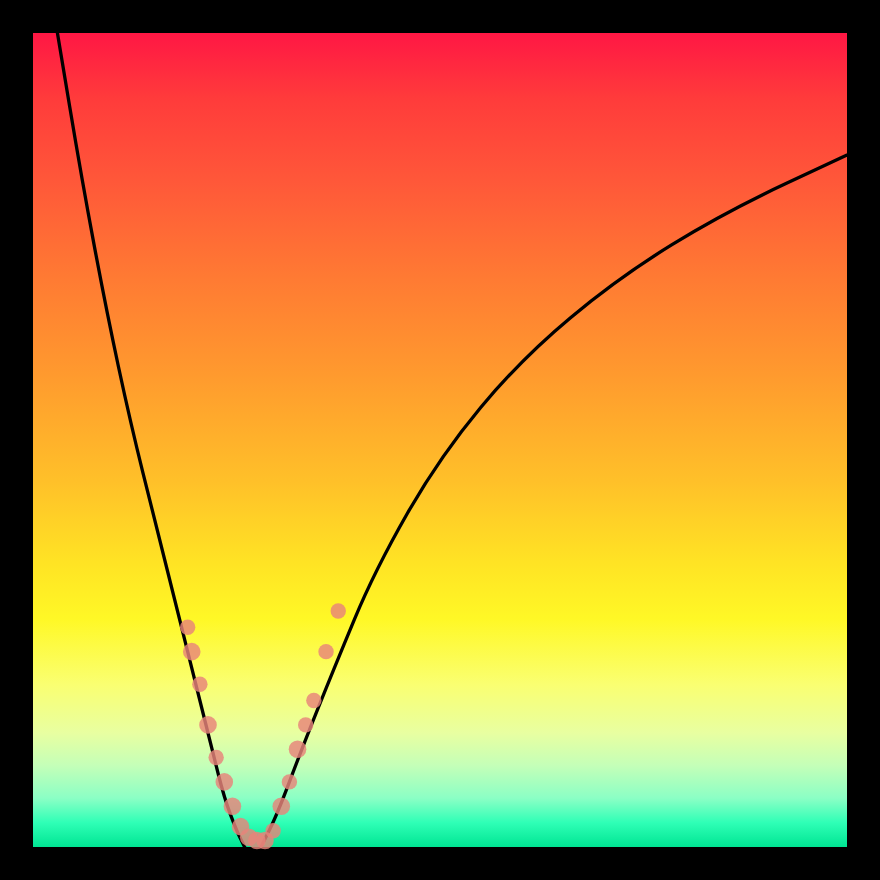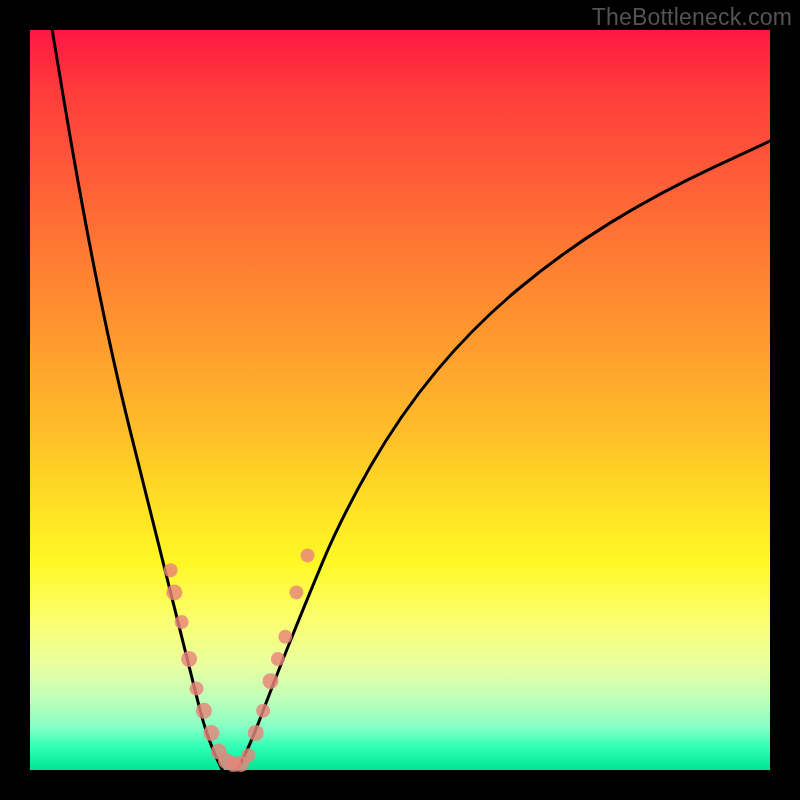--- a/index.html
+++ b/index.html
@@ -60,21 +60,20 @@
   }
   .dot {
     fill: #e8847a;
     fill-opacity: 0.82;
   }
 </style>
 </head>
 <body>
 
 <div class="frame">
-  <div class="watermark">TheBottleneck.com</div>
   <div class="plot">
     <svg class="curve" viewBox="0 0 740 740">
       <g id="curves">
           <path d="M 22.2 0 Q 22.2 0 33.3 66.60000000000002 Q 44.4 133.20000000000005 55.5 192.4 Q 66.6 251.59999999999997 77.69999999999999 303.4 Q 88.8 355.2 99.9 399.6 Q 111 444 122.1 488.4 Q 133.2 532.8 140.6 562.4 Q 148 592 155.4 621.6 Q 162.8 651.2 168.35 673.4000000000001 Q 173.89999999999998 695.6 179.45 710.4000000000001 Q 185 725.2 188.7 732.6 T 192.4 740" fill="none" stroke="#000" stroke-width="3" stroke-linecap="round"></path>
           <path d="M 207.20000000000002 740 Q 207.20000000000002 740 214.60000000000002 725.2 Q 222 710.4 233.10000000000002 680.8 Q 244.20000000000002 651.2 259 614.2 Q 273.8 577.2 292.3 532.8 Q 310.8 488.4 340.4 436.6 Q 370 384.8 407 340.4 Q 444 296 488.4 259 Q 532.8 222 580.9 192.39999999999998 Q 629 162.79999999999995 684.5 136.89999999999998 T 740 111" fill="none" stroke="#000" stroke-width="3" stroke-linecap="round"></path>
         </g>
       <g id="dots">
           <circle cx="140.6" cy="540.2" r="7" class="dot"></circle>
           <circle cx="144.3" cy="562.4" r="8" class="dot"></circle>
           <circle cx="151.7" cy="592" r="7" class="dot"></circle>

